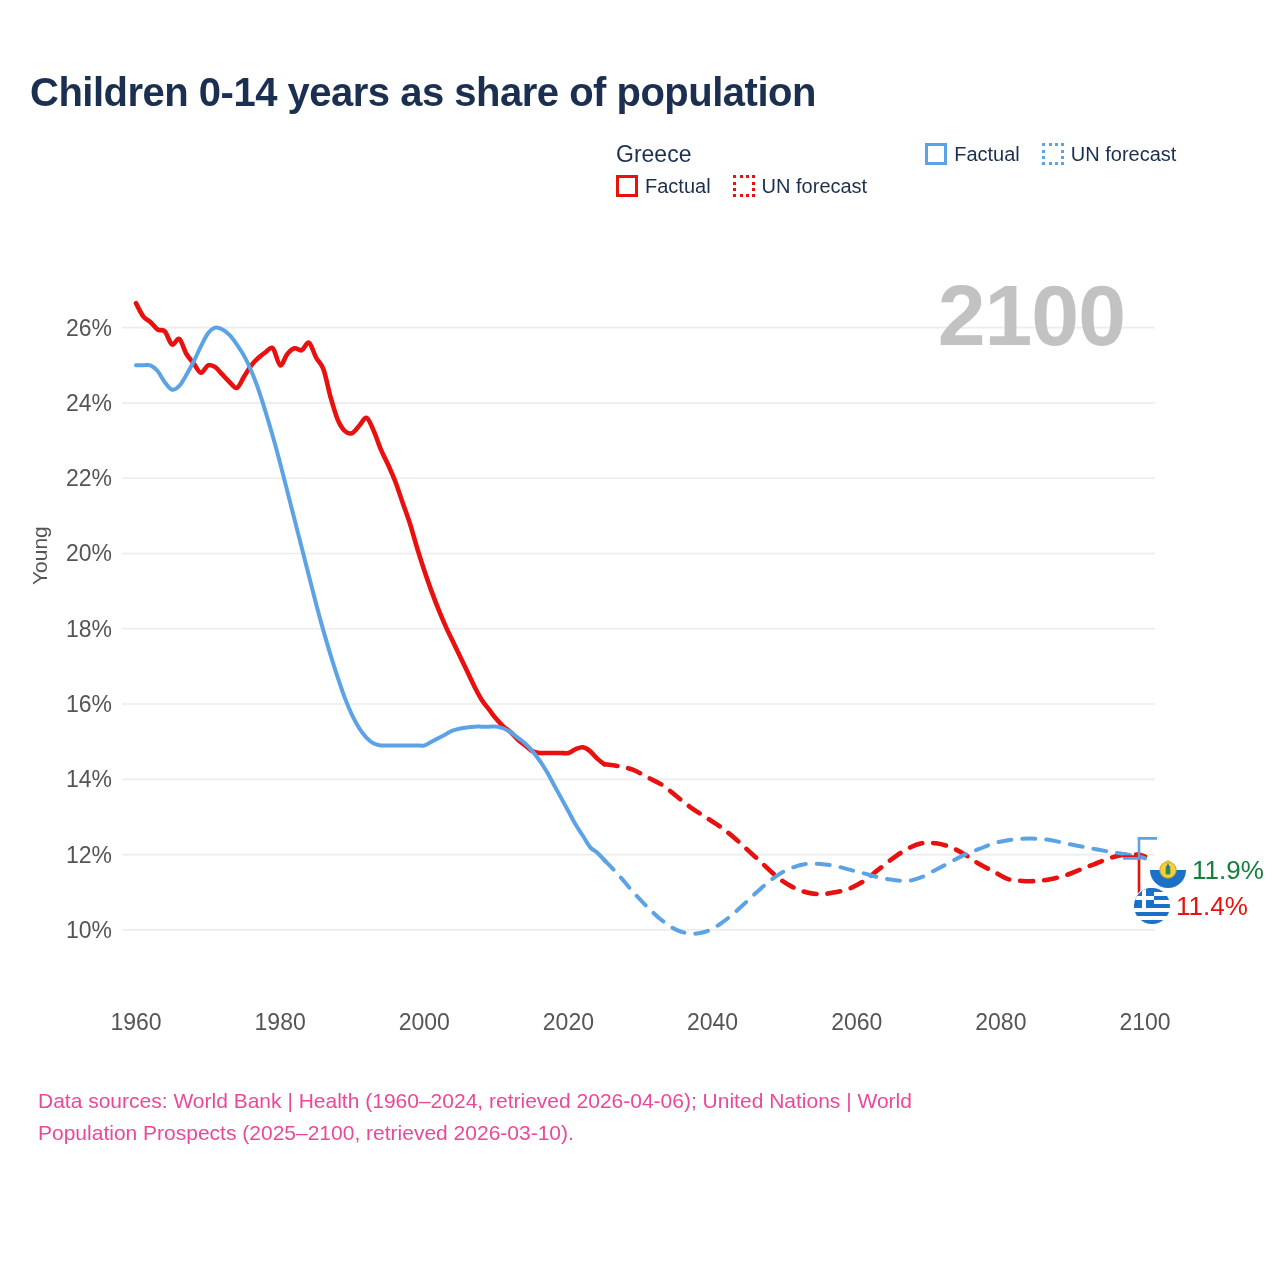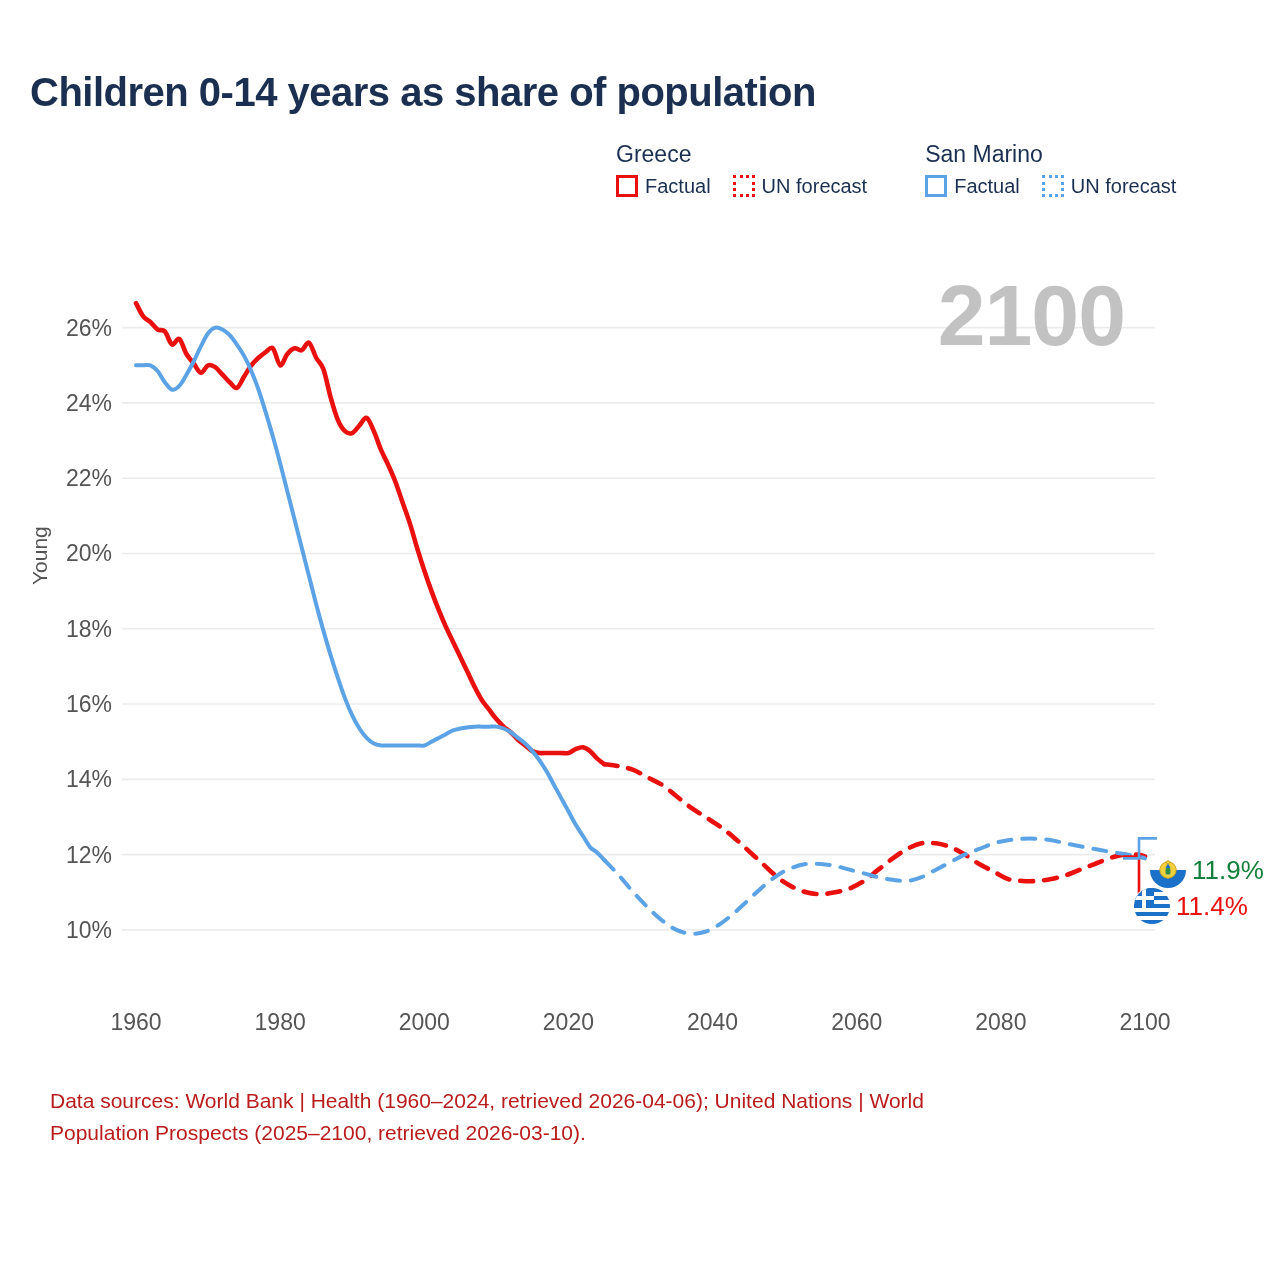--- a/index.html
+++ b/index.html
@@ -131,25 +131,25 @@
     border-radius: 50%;
     overflow: hidden;
     position: relative;
     flex: 0 0 auto;
     box-shadow: 0 0 0 1px rgba(255,255,255,0.9);
   }
 
   
   .footer {
     position: absolute;
-    left: 50px;
+    left: 38px;
     top: 1085px;
     width: 1180px;
     font-size: 21px;
-    color: #b91c1c;
+    color: #ec4899;
     line-height: 1.52;
   }
   .footer div { white-space: nowrap; }
 </style>
 </head>
 <body>
 
 <div class="chart-root">
 
   <div class="chart-title">Children 0-14 years as share of population</div>
@@ -162,21 +162,20 @@
           <span class="legend-swatch solid-red"></span>
           <span class="legend-label">Factual</span>
         </div>
         <div class="legend-item">
           <span class="legend-swatch dotted-red"></span>
           <span class="legend-label">UN forecast</span>
         </div>
       </div>
     </div>
     <div class="legend-group">
-      <div class="legend-group-title">San Marino</div>
       <div class="legend-items">
         <div class="legend-item">
           <span class="legend-swatch solid-blue"></span>
           <span class="legend-label">Factual</span>
         </div>
         <div class="legend-item">
           <span class="legend-swatch dotted-blue"></span>
           <span class="legend-label">UN forecast</span>
         </div>
       </div>

